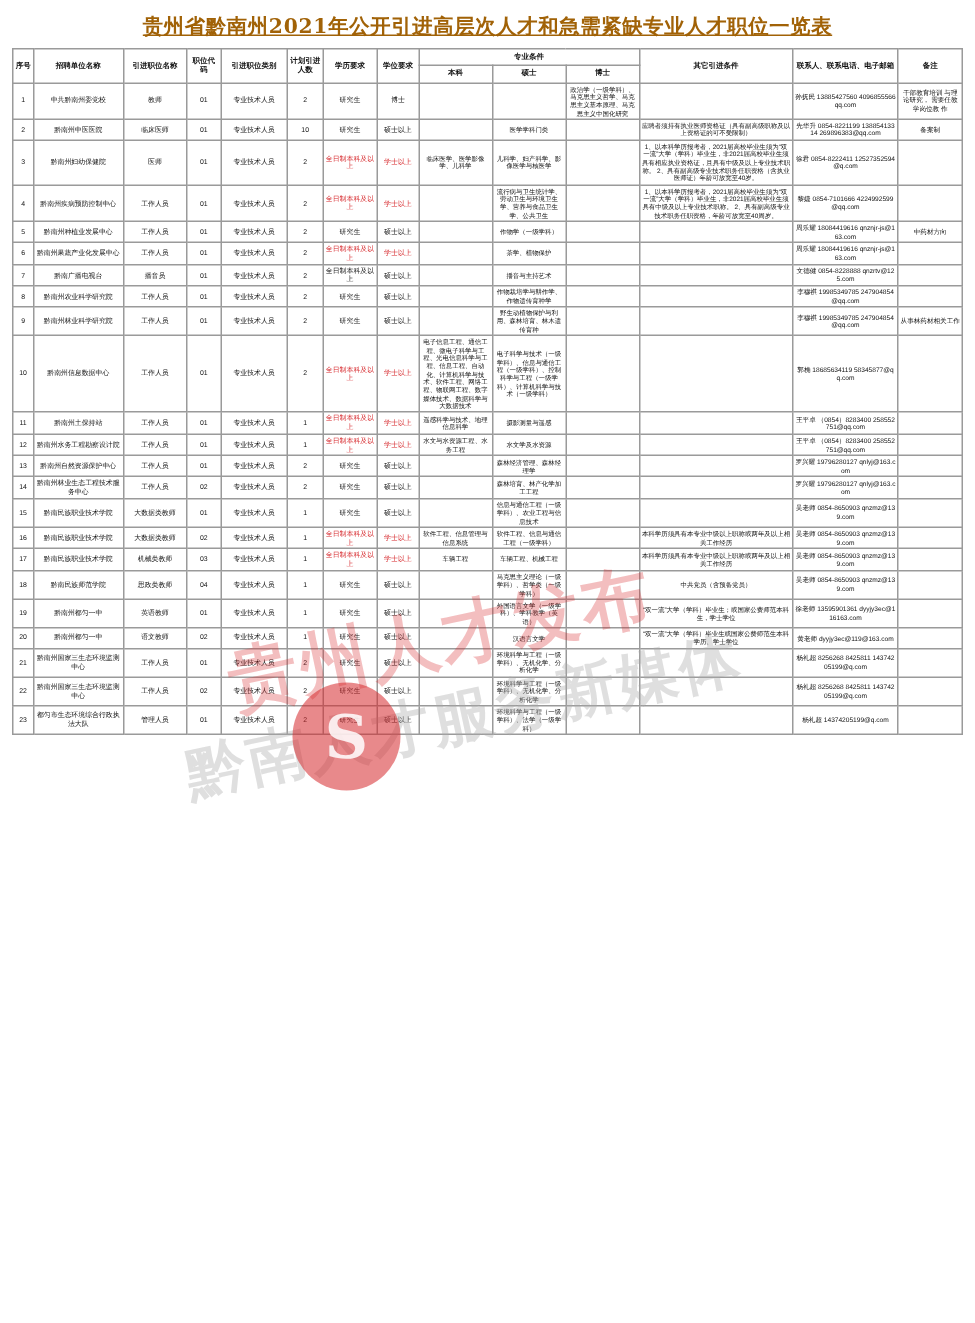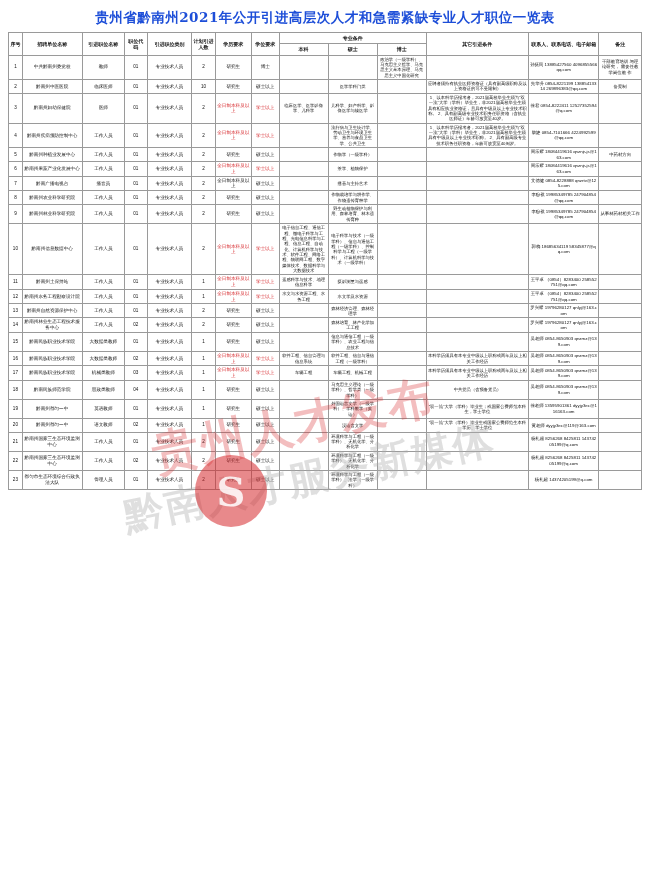--- a/index.html
+++ b/index.html
@@ -16,21 +16,22 @@
     box-sizing:border-box;
     padding:6px 8px 0 8px;
   }
   .doc-title{
     text-align:center;
     font-family:"DejaVu Serif","Liberation Serif",serif;
     font-weight:bold;
     font-size:13.5px;
     letter-spacing:0.5px;
     margin:3px 0 5px 0;
-    color:#1d4ed8;
+    color:#a16207;
+    text-decoration:underline;
   }
   table.main{
     border-collapse:collapse;
     width:634px;
     table-layout:fixed;
     font-size:4.6px;
     line-height:1.25;
   }
   table.main th, table.main td{
     border:0.5px solid #9a9a9a;

